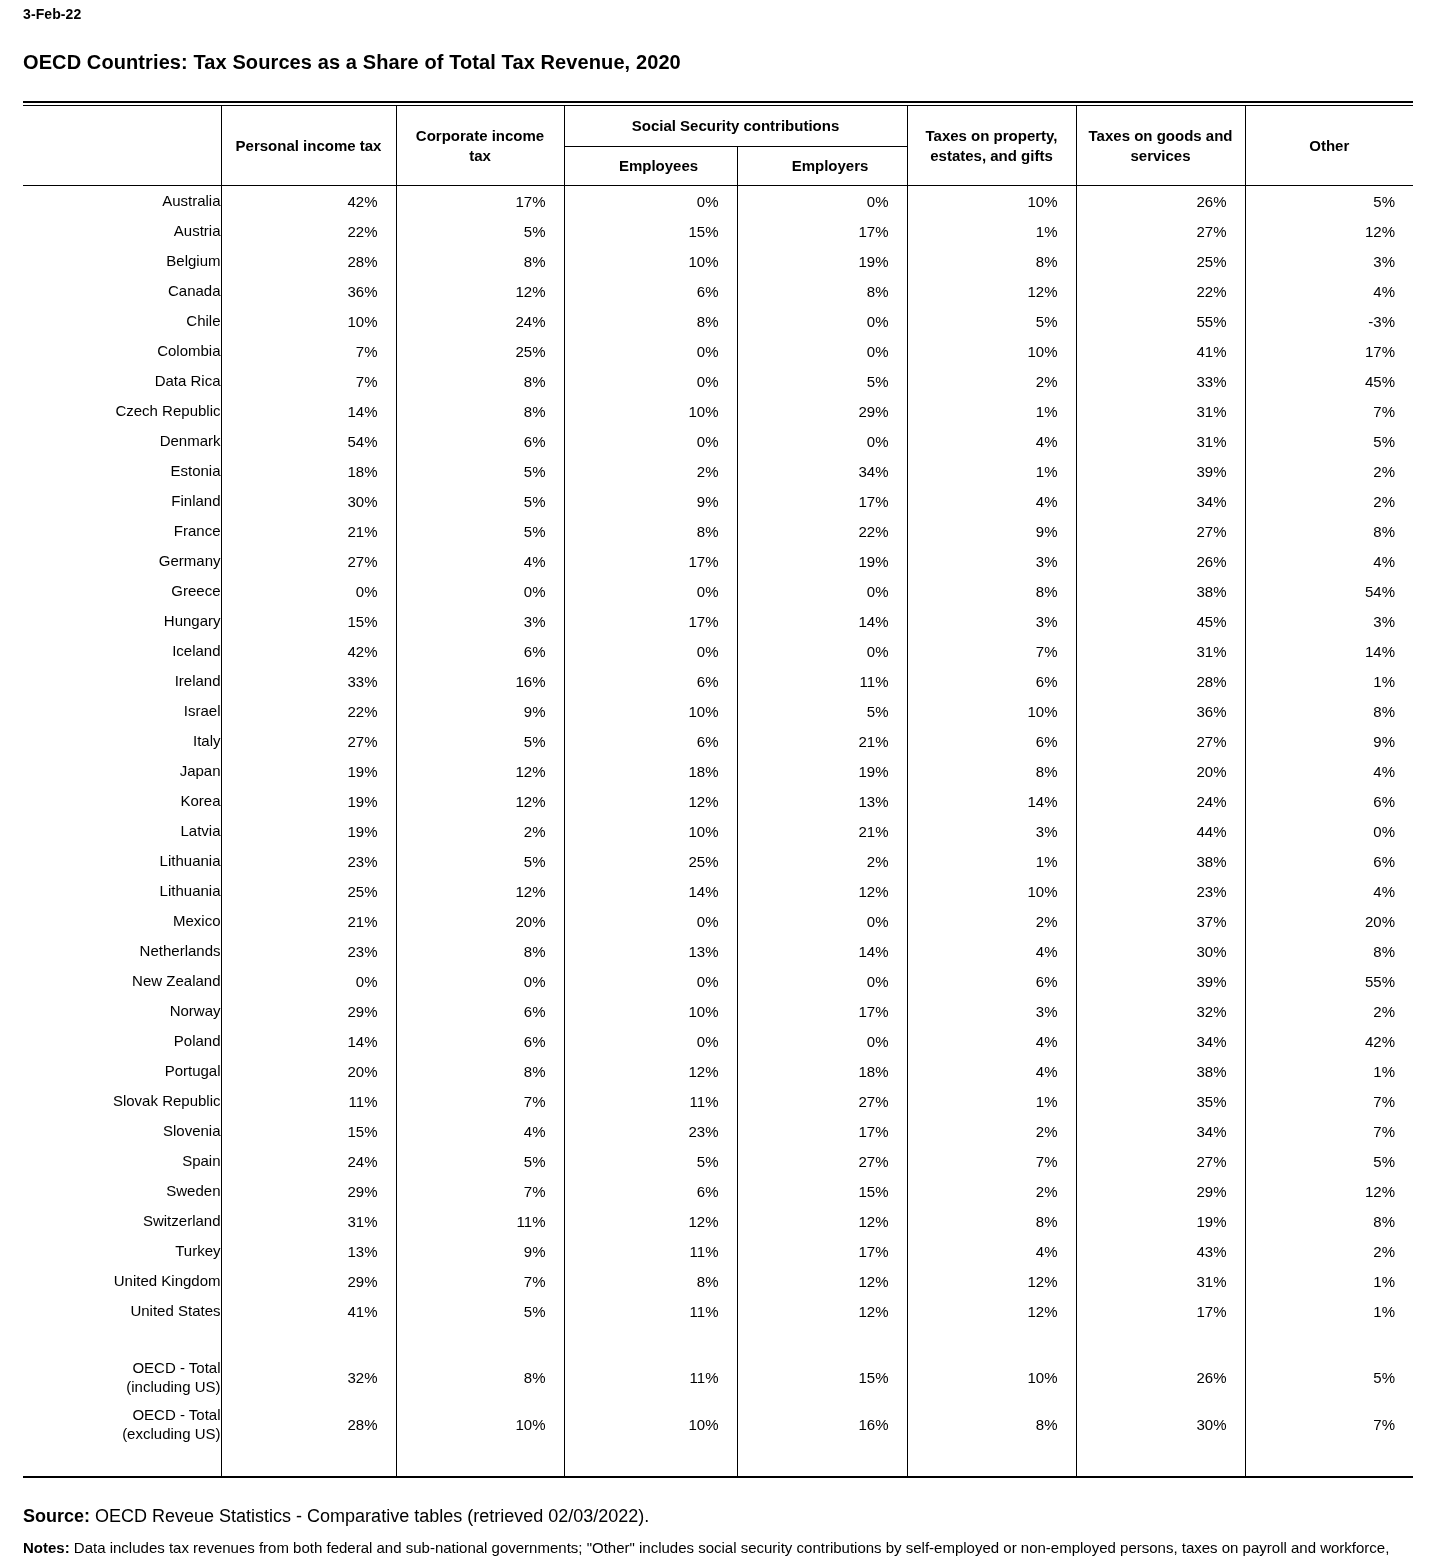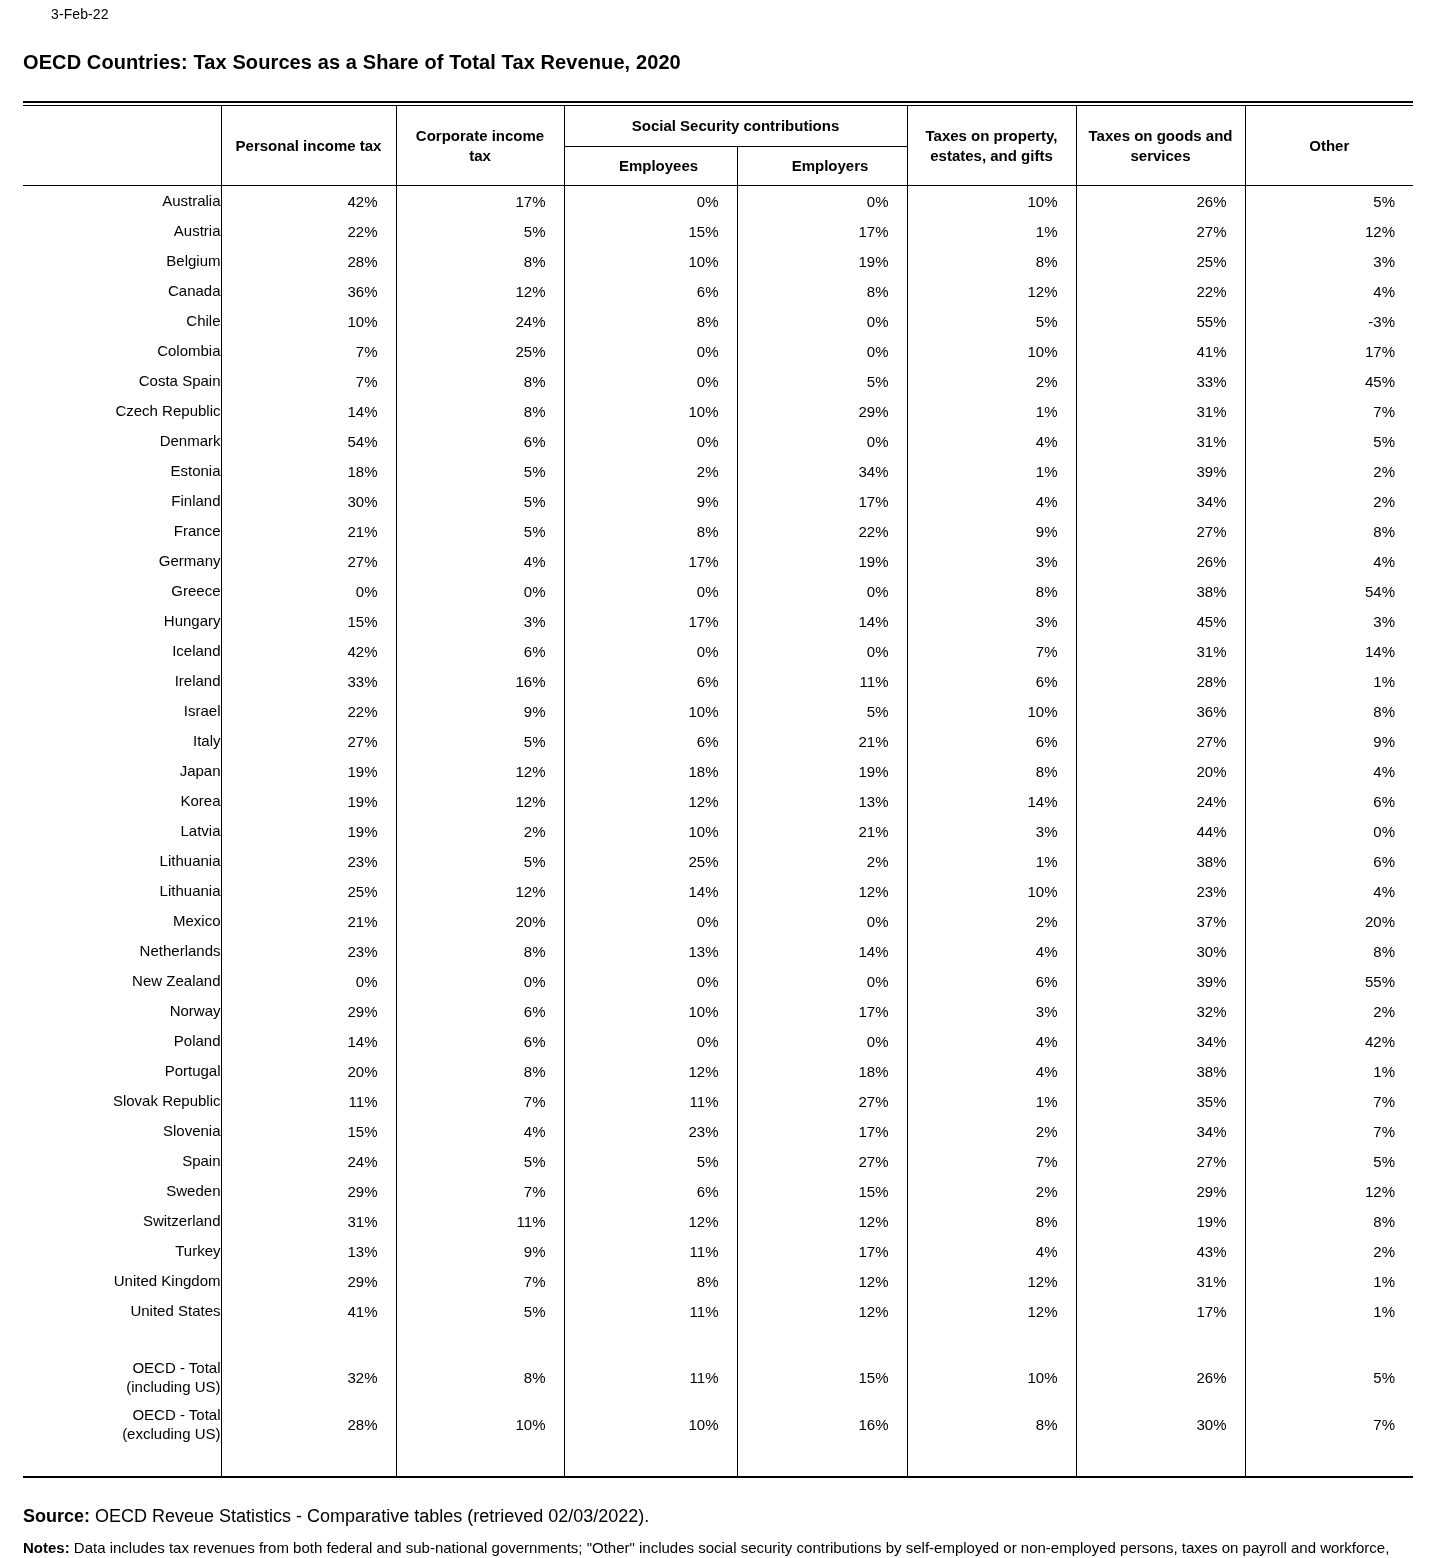--- a/index.html
+++ b/index.html
@@ -12,23 +12,22 @@
   .page {
     position: relative;
     width: 1437px;
     height: 1558px;
     background: #ffffff;
     box-sizing: border-box;
     padding: 6px 23px 0 23px;
   }
   .date {
     font-size: 14px;
-    font-weight: normal;
+    font-weight: bold;
     letter-spacing: 0.1px;
-    margin-left: 28px;
   }
   .title {
     margin-top: 29px;
     font-size: 20px;
     font-weight: bold;
     letter-spacing: 0.1px;
   }
   
   .tablewrap {
     margin-top: 27px;
@@ -178,21 +177,21 @@
             <td class="country">Colombia</td>
             <td class="val">7%</td>
             <td class="val">25%</td>
             <td class="val">0%</td>
             <td class="val">0%</td>
             <td class="val">10%</td>
             <td class="val">41%</td>
             <td class="val">17%</td>
           </tr>
           <tr class="data-row">
-            <td class="country">Costa Spain</td>
+            <td class="country">Data Rica</td>
             <td class="val">7%</td>
             <td class="val">8%</td>
             <td class="val">0%</td>
             <td class="val">5%</td>
             <td class="val">2%</td>
             <td class="val">33%</td>
             <td class="val">45%</td>
           </tr>
           <tr class="data-row">
             <td class="country">Czech Republic</td>

